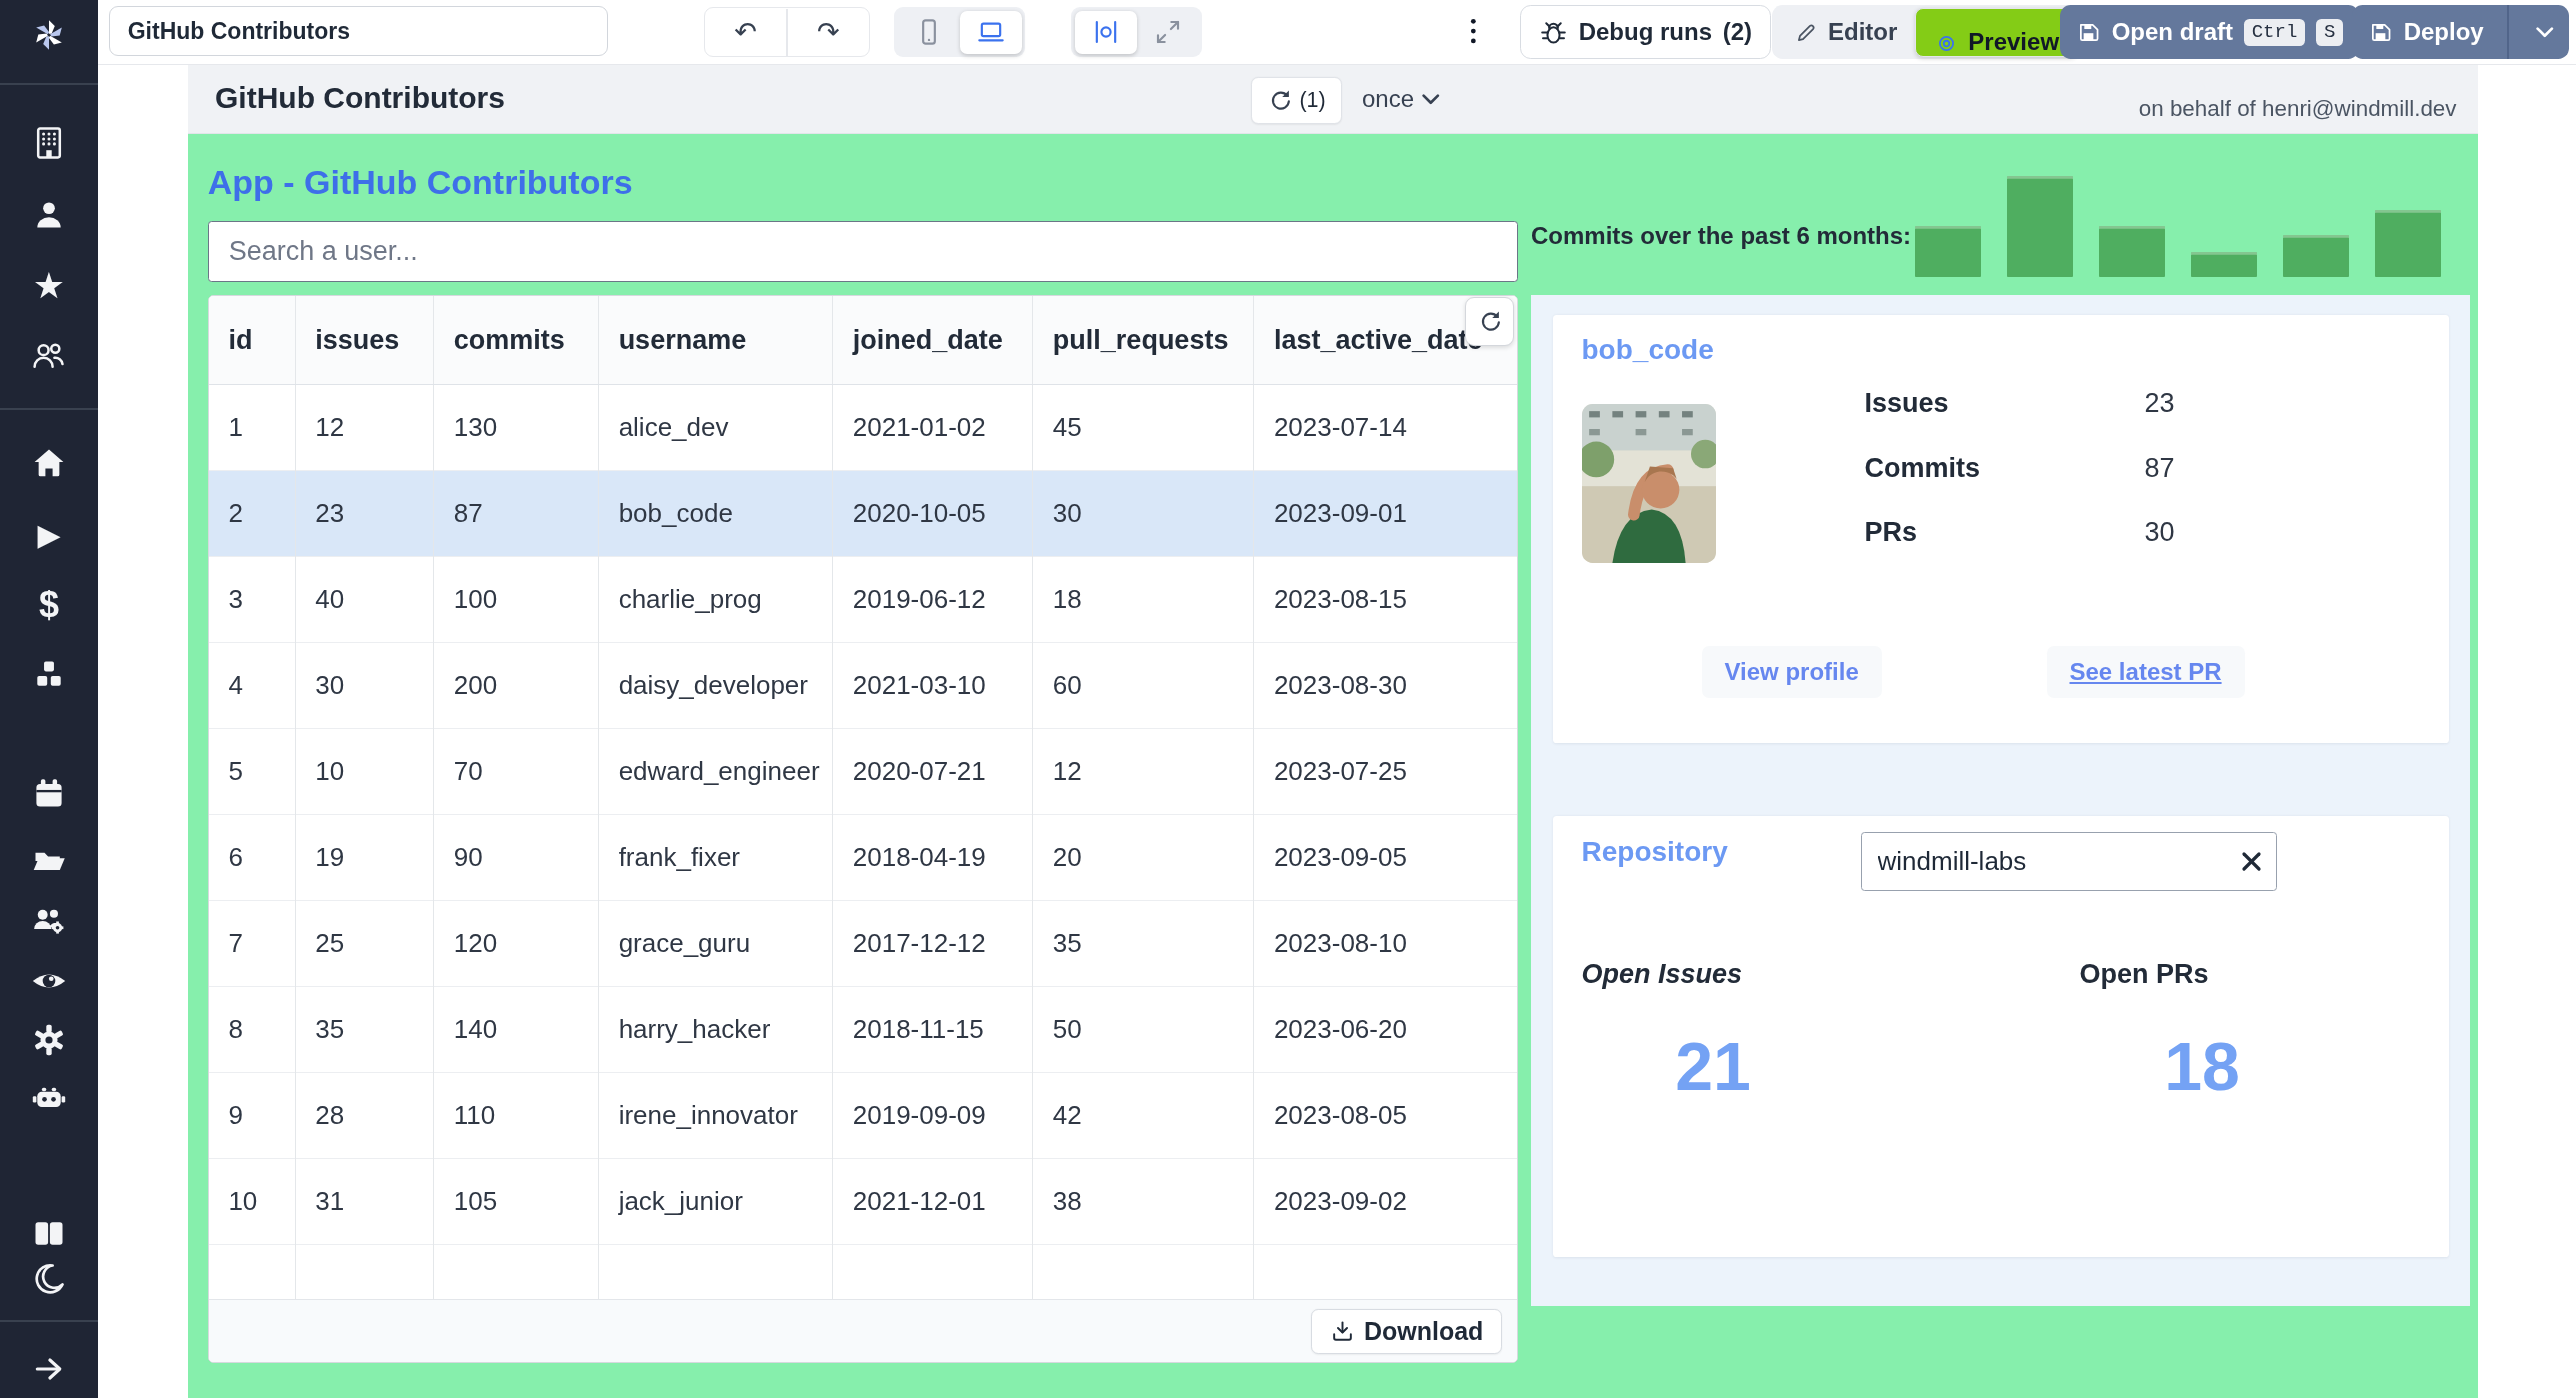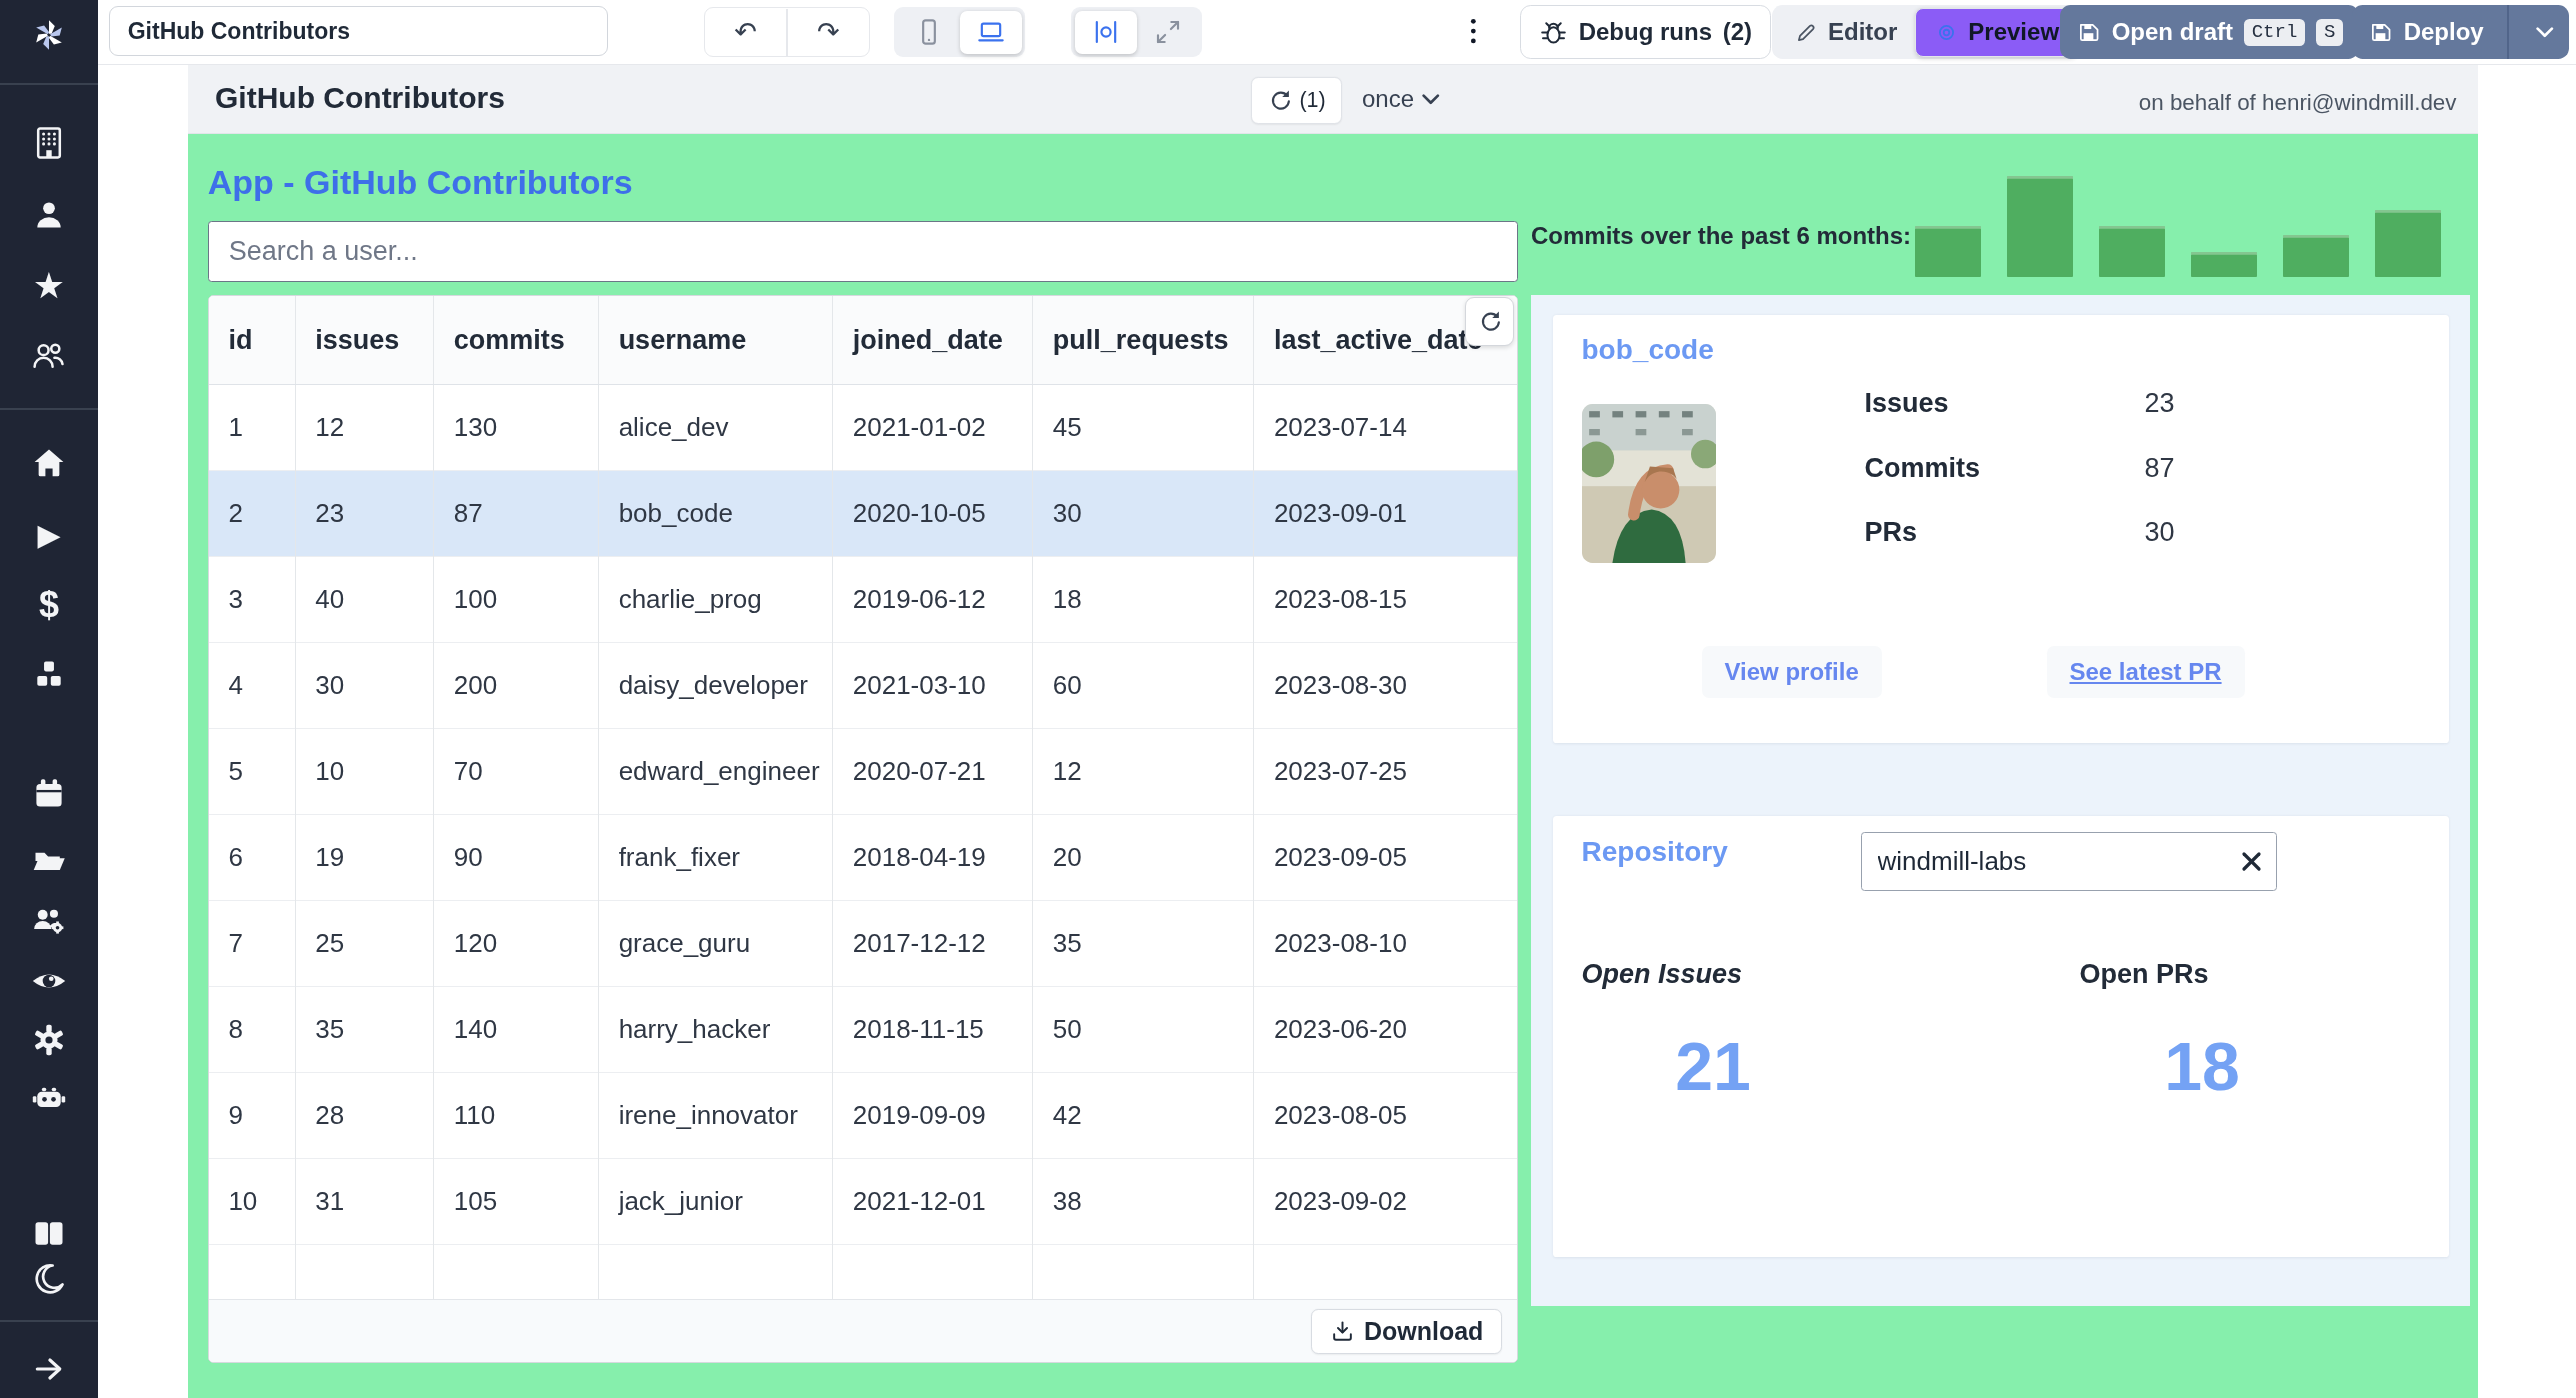--- a/index.html
+++ b/index.html
@@ -36,33 +36,33 @@
           padding:0 18px;font-size:24px;font-weight:700;color:#1f2937;cursor:pointer;}
   .slate-btn{position:absolute;top:5.4px;height:54px;display:flex;align-items:center;gap:10.7px;
           background:#64789c;border-radius:10.7px;box-sizing:border-box;padding:0 16px;color:#fff;
           font-size:24px;font-weight:700;cursor:pointer;}
   .kbd{background:#eceef2;color:#273142;border-radius:5.4px;padding:2.7px 8px;
           font-family:"Liberation Mono",monospace;font-size:19px;font-weight:400;}
   .ep-group{position:absolute;left:1674px;top:5.4px;height:54px;display:flex;align-items:center;
           background:#eef0f4;border-radius:10.7px;padding:4px;box-sizing:border-box;}
   .ep-btn{height:47px;display:flex;align-items:center;gap:9px;padding:0 18px;border-radius:8px;
           font-size:24px;font-weight:600;color:#374151;cursor:pointer;}
-  .ep-btn.sel{background:#8b5cf6;border:0.9px solid #e3e6ea;box-shadow:0 1.8px 4.5px rgba(0,0,0,.15);
-          font-weight:700;color:#111827;}
+  .ep-btn.sel{background:#84cc16;border:0.9px solid #e3e6ea;box-shadow:0 1.8px 4.5px rgba(0,0,0,.15);
+          font-weight:700;color:#111827;align-items:flex-end;}
 
   
   #appheader{position:absolute;left:188px;top:65px;width:2290px;height:69px;background:#f0f2f5;
           border-bottom:1.8px solid #e2e5ea;box-sizing:border-box;}
   .app-title{position:absolute;left:27px;top:16px;font-size:30px;font-weight:700;color:#222b38;}
   .refresh-btn{position:absolute;left:1063px;top:11.6px;width:89px;height:45px;background:#fff;
           border:0.9px solid #e0e3e8;border-radius:7.2px;display:flex;align-items:center;justify-content:center;
           gap:7.2px;font-size:21.5px;color:#1f2937;cursor:pointer;box-shadow:0 0.9px 1.8px rgba(0,0,0,.06);}
   .once-ctl{position:absolute;left:1174px;top:11.6px;height:45px;display:flex;align-items:center;gap:6px;
           font-size:24px;color:#374151;cursor:pointer;}
-  .behalf{position:absolute;right:21.5px;top:25px;font-size:22.4px;color:#4b5563;}
+  .behalf{position:absolute;right:21.5px;top:31px;font-size:22.4px;color:#4b5563;}
 
   
   #canvas{position:absolute;left:188px;top:134px;width:2290px;height:1265px;background:#86efac;}
 
   .app-heading{position:absolute;left:19.7px;top:29px;font-size:34px;font-weight:700;color:#3e6fe9;}
   .search-input{position:absolute;left:19.7px;top:87px;width:1310px;height:61px;box-sizing:border-box;
           border:1.8px solid #6b7687;border-radius:3.6px;background:#fff;font-family:"Liberation Sans",sans-serif;
           font-size:27px;color:#1f2937;padding:0 20px;outline:none;}
   .search-input::placeholder{color:#6f7787;}
 

